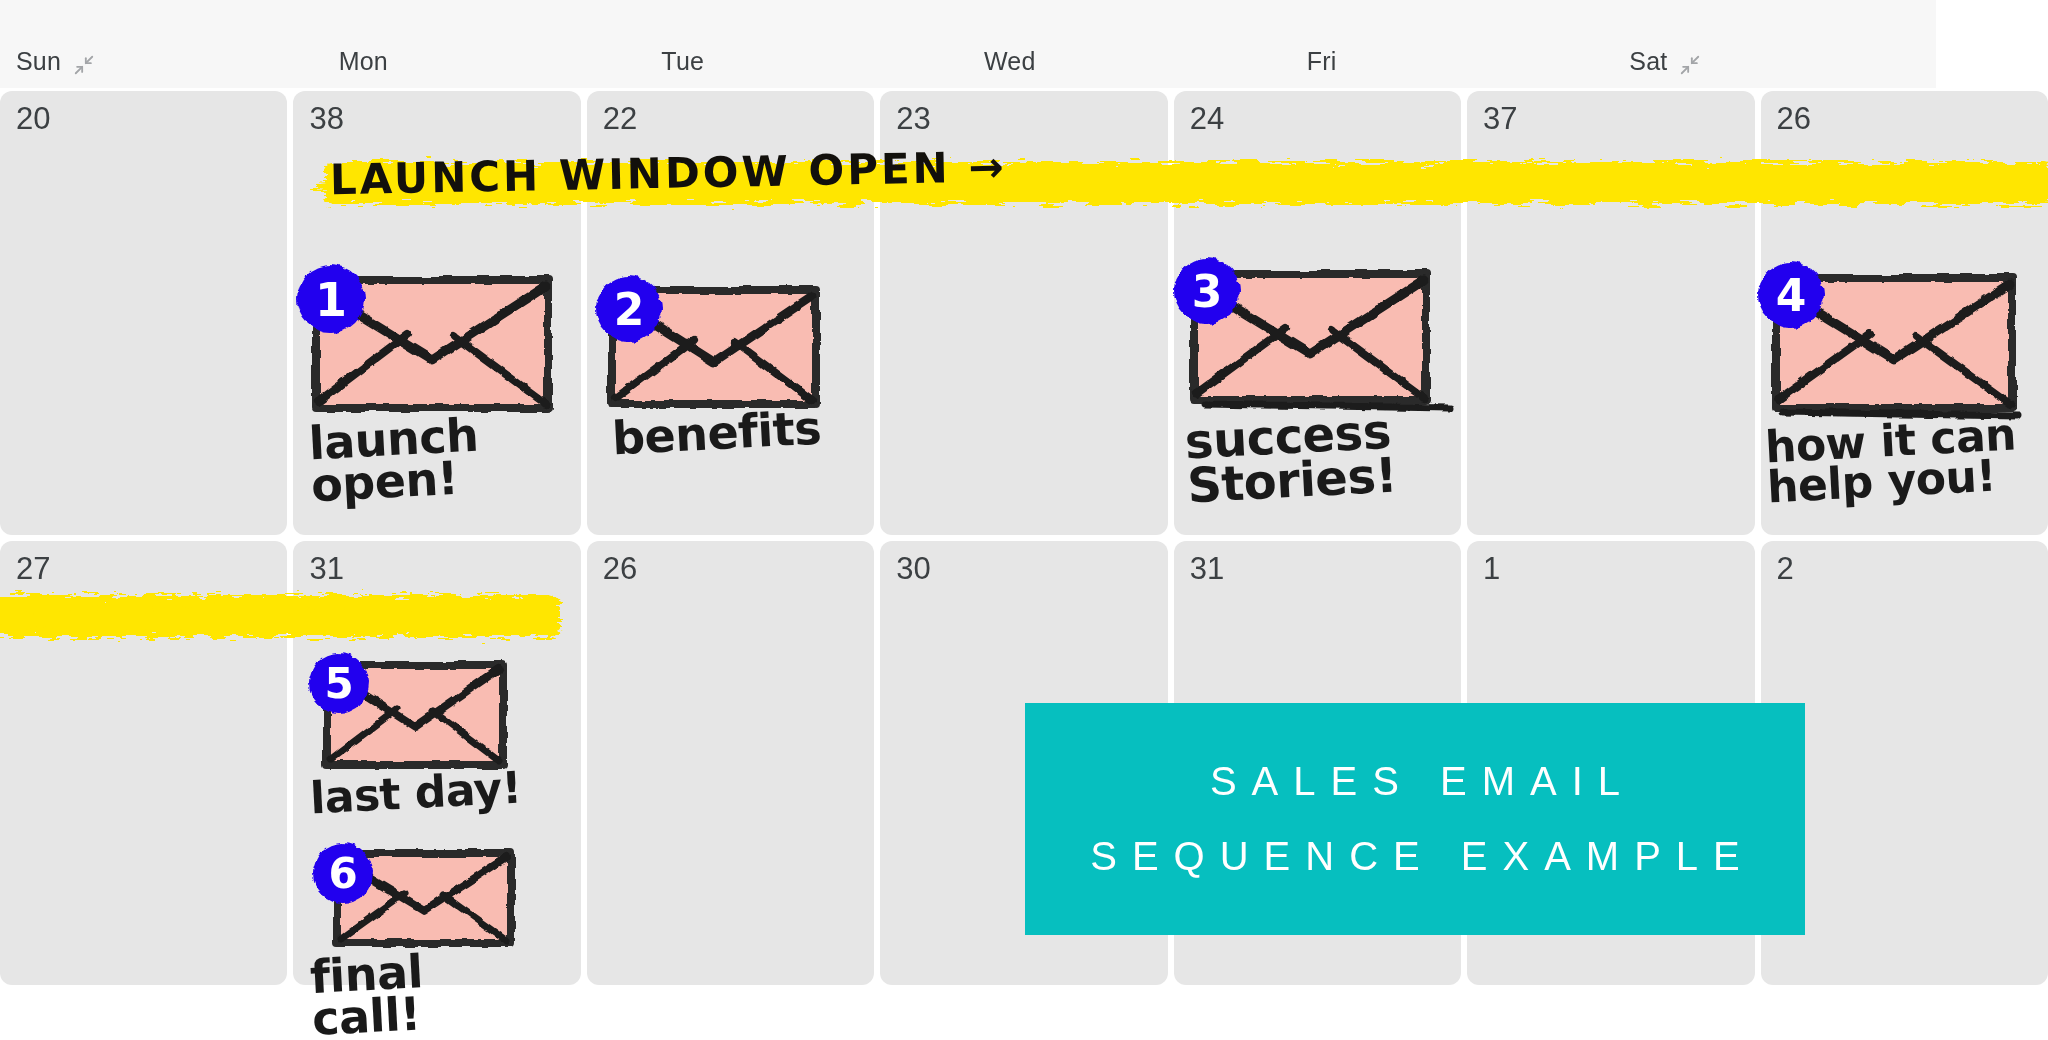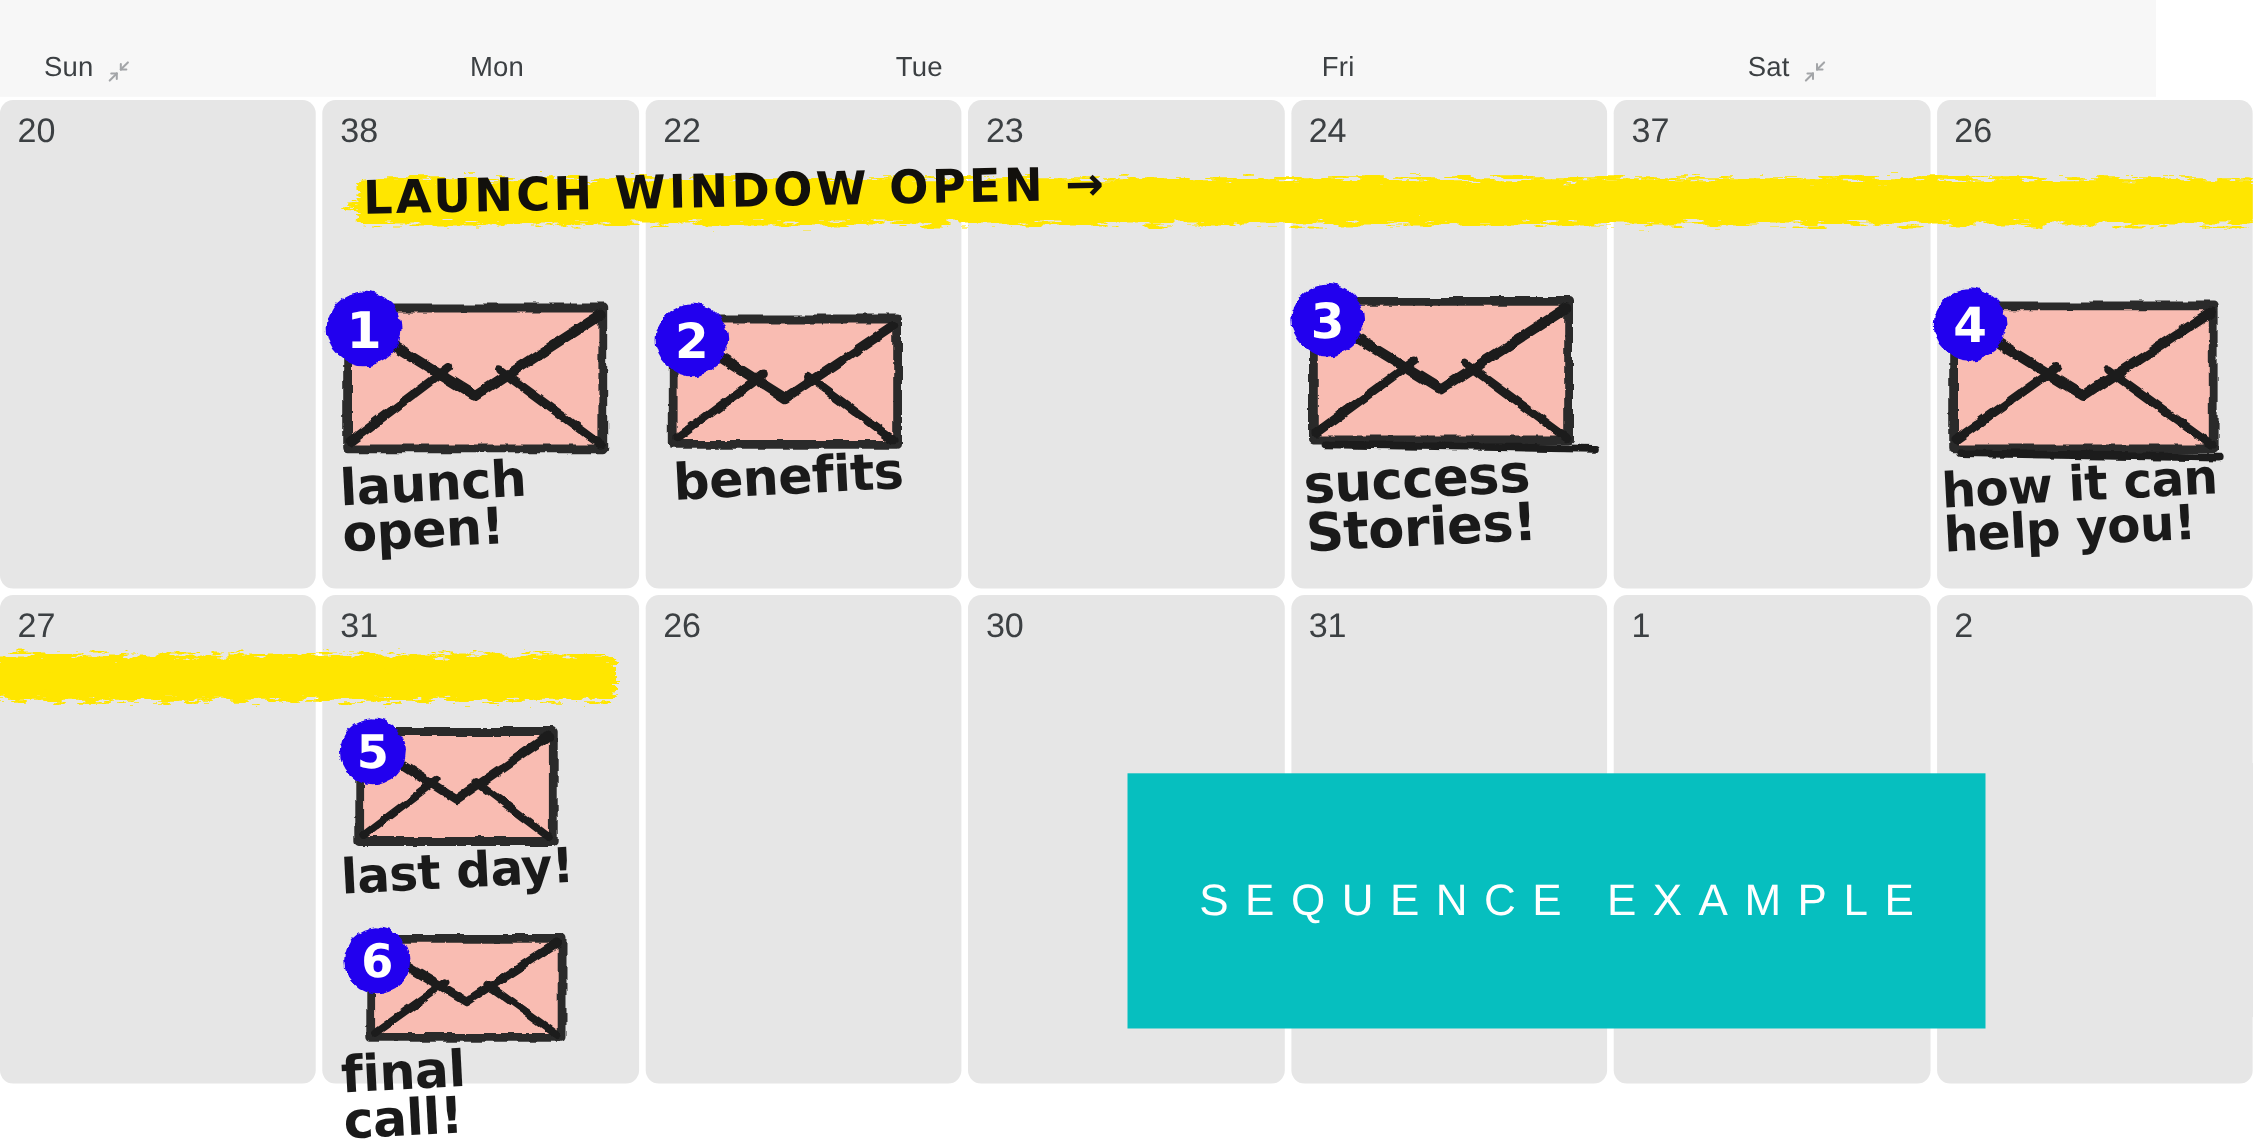--- a/index.html
+++ b/index.html
@@ -19,21 +19,20 @@
     background: #ffffff;
   }
 
   
   .weekday-row {
     position: absolute;
     left: 0; top: 0;
     width: 1936px; height: 88px;
     display: flex;
     background: #f7f7f7;
-    padding-left: 24px;
   }
   .weekday-cell {
     flex: 1 1 0;
     display: flex;
     align-items: flex-end;
     padding-bottom: 12px;
     padding-left: 16px;
     box-sizing: border-box;
     gap: 12px;
   }
@@ -166,20 +165,23 @@
           </svg>
       </span>
     </div>
     <div class="weekday-cell">
       <span class="weekday-label">Mon</span>
     </div>
     <div class="weekday-cell">
       <span class="weekday-label">Tue</span>
     </div>
     <div class="weekday-cell">
+      <span class="weekday-label">Wed</span>
+    </div>
+    <div class="weekday-cell">
       <span class="weekday-label">Fri</span>
     </div>
     <div class="weekday-cell">
       <span class="weekday-label">Sat</span>
       <span class="collapse-icon">
         <svg viewBox="0 0 24 24" width="22" height="22">
             <g stroke="#5f6368" stroke-width="2" fill="none" stroke-linecap="round">
               <path d="M3 21 L10 14"></path>
               <path d="M10 14 L4.5 14"></path>
               <path d="M10 14 L10 19.5"></path>
@@ -382,16 +384,17 @@
       </g>
     </svg>
     <div class="email-label" style="left:-14px; top:105px; font-size:46px;">final call!</div>
     <svg style="position:absolute; left:-22px; top:-12px;" width="80" height="80" viewBox="0 0 80 80">
       <circle cx="40" cy="40" r="30" fill="#2200EE" filter="url(#bk1)"></circle>
       <text x="40" y="55" text-anchor="middle" font-family="DejaVu Sans, sans-serif" font-size="42" font-weight="700" fill="#ffffff">6</text>
     </svg>
   </div>
 
   <div class="callout">
+    <div class="callout-line">SALES EMAIL</div>
     <div class="callout-line">SEQUENCE EXAMPLE</div>
   </div>
 
 </div>
 
 </body></html>

